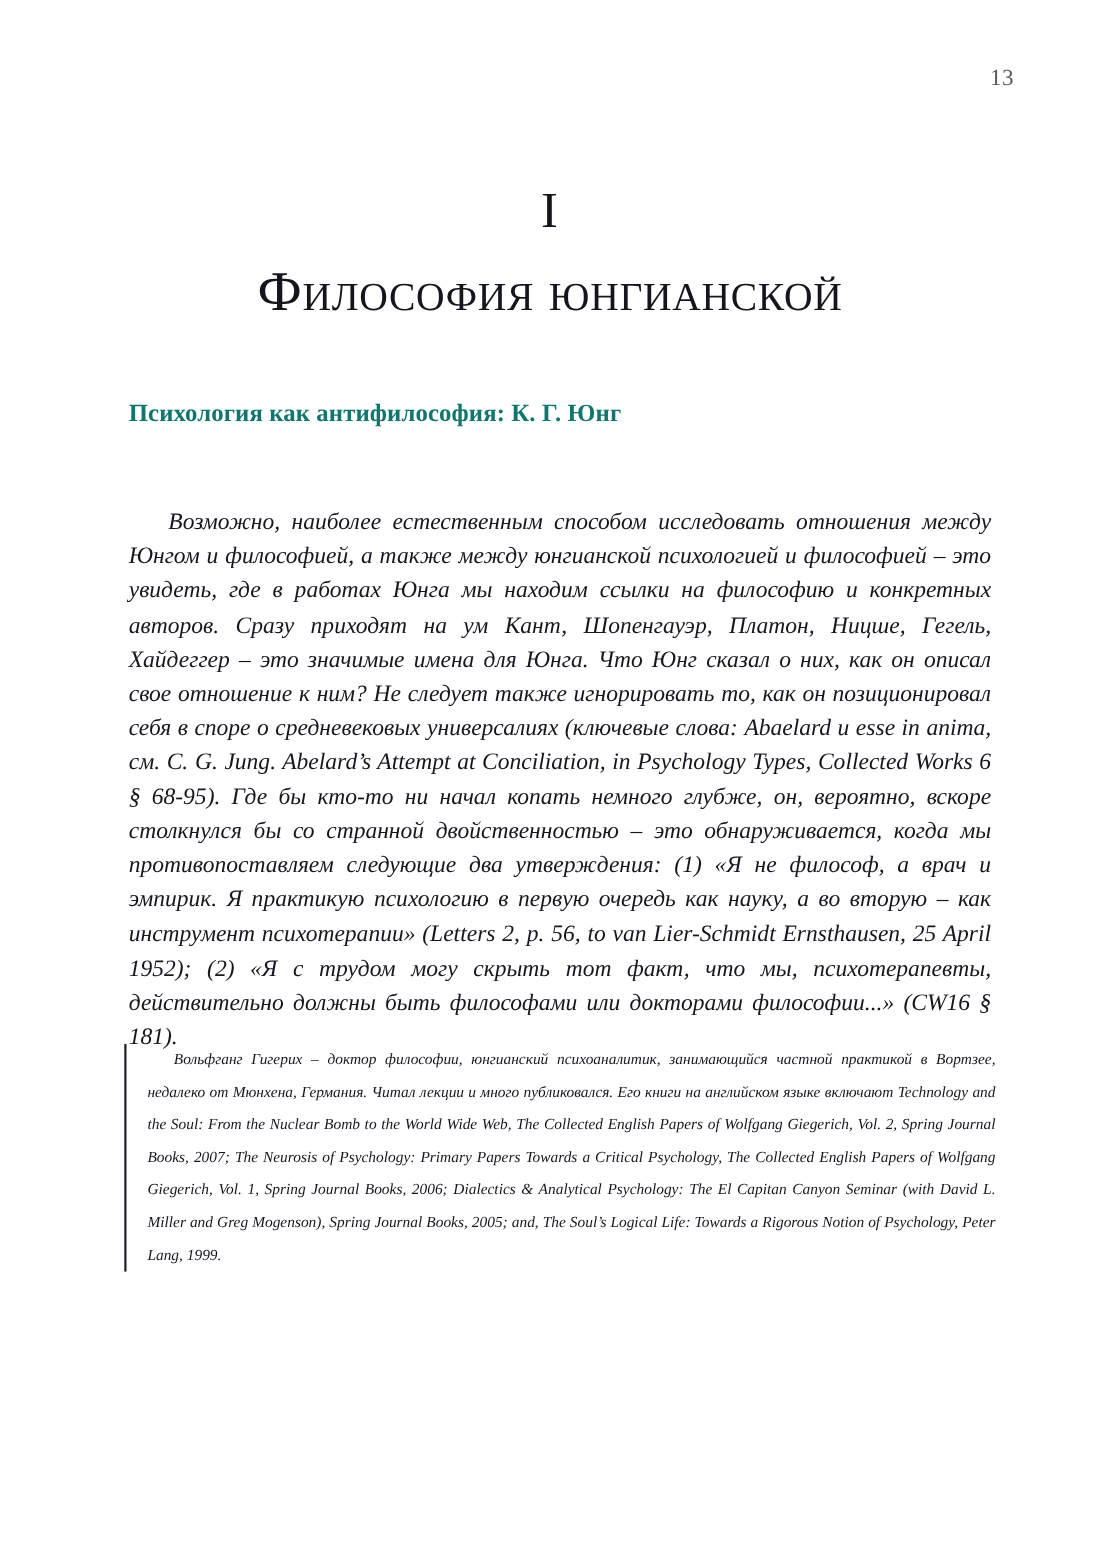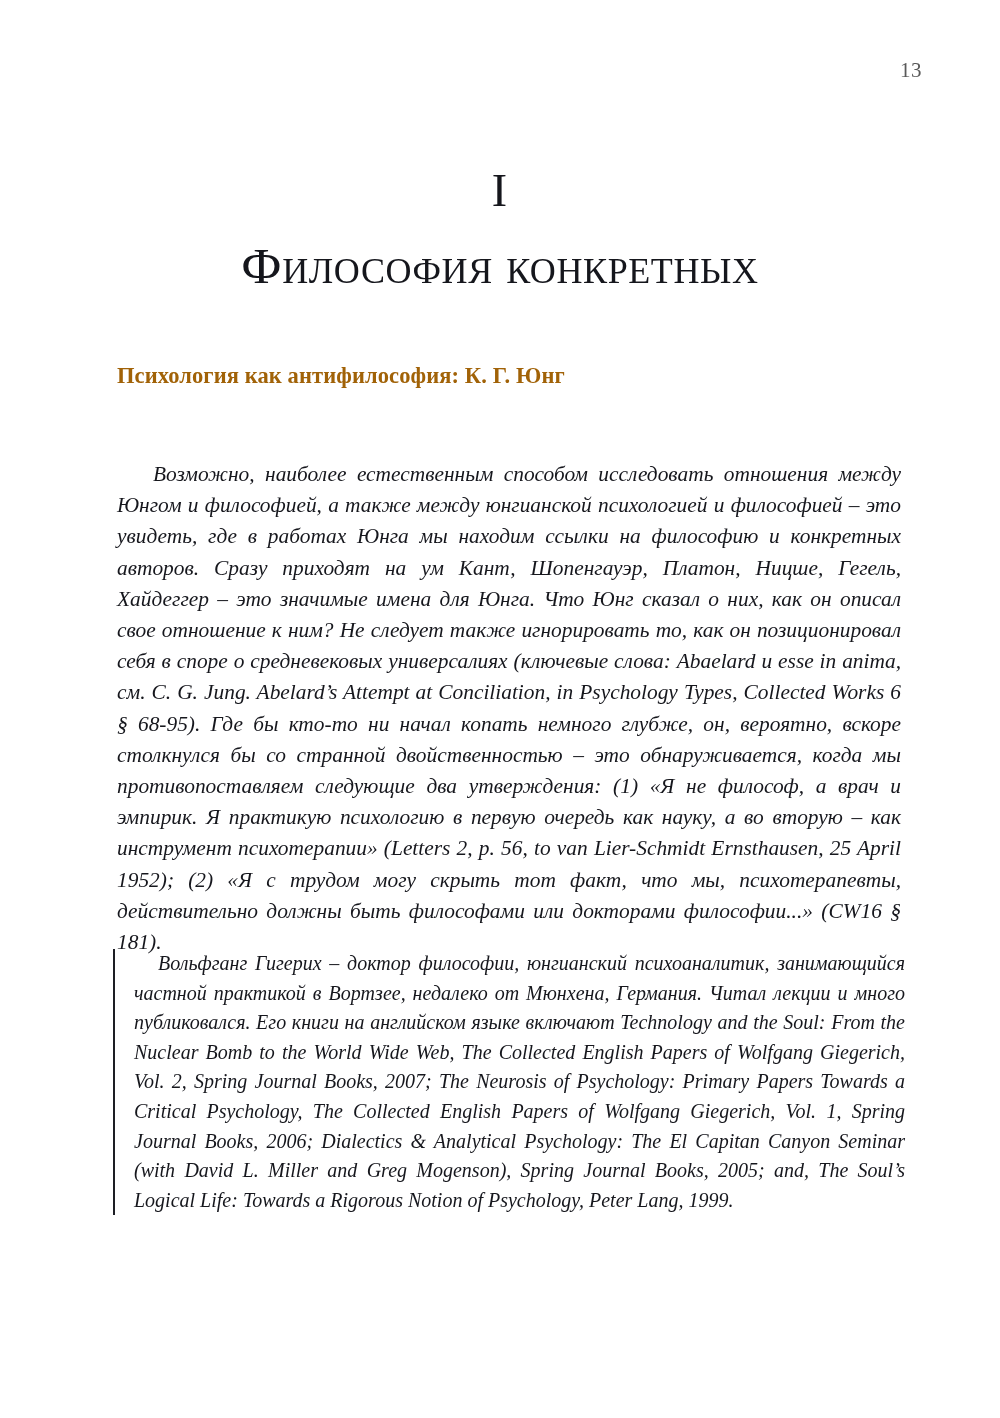--- a/index.html
+++ b/index.html
@@ -61,21 +61,21 @@
   .article-head {
     position: absolute;
     top: 361px;
     left: 117px;
     width: 784px;
   }
   .article-title {
     font-size: 22.5px;
     font-weight: bold;
     line-height: 1.34;
-    color: #a16207;
+    color: #0f766e;
     letter-spacing: 0.1px;
   }
   .article-author {
     font-size: 23.5px;
     font-weight: bold;
     line-height: 1.34;
     color: #15161c;
     letter-spacing: 0.2px;
     margin-top: 2px;
   }
@@ -102,39 +102,39 @@
   .bio-block {
     position: absolute;
     top: 949px;
     left: 113px;
     width: 792px;
     padding-left: 19px;
     border-left: 2.4px solid #1d1e24;
     box-sizing: border-box;
   }
   .bio-para {
-    font-size: 20px;
+    font-size: 14px;
     line-height: 29.6px;
     font-style: italic;
     text-align: justify;
     text-indent: 24px;
     color: #16171d;
     margin: 0;
   }
 </style>
 </head>
 <body>
 
 <div class="page">
 
   <div class="folio">13</div>
 
   <div class="part-opener">
     <div class="part-numeral">I</div>
-    <div class="part-title">Философия конкретных</div>
+    <div class="part-title">Философия юнгианской</div>
   </div>
 
   <div class="article-head">
     <div class="article-title">Психология как антифилософия: К. Г. Юнг</div>
   </div>
 
   <div class="body-block">
     <p class="body-para">Возможно, наиболее естественным способом исследовать отношения между Юнгом и философией, а также между юнгианской психологией и философией – это увидеть, где в работах Юнга мы находим ссылки на философию и конкретных авторов. Сразу приходят на ум Кант, Шопенгауэр, Платон, Ницше, Гегель, Хайдеггер – это значимые имена для Юнга. Что Юнг сказал о них, как он описал свое отношение к ним? Не следует также игнорировать то, как он позиционировал себя в споре о средневековых универсалиях (ключевые слова: Abaelard и esse in anima, см. C. G. Jung. Abelard’s Attempt at Conciliation, in Psychology Types, Collected Works 6 § 68-95). Где бы кто-то ни начал копать немного глубже, он, вероятно, вскоре столкнулся бы со странной двойственностью – это обнаруживается, когда мы противопоставляем следующие два утверждения: (1) «Я не философ, а врач и эмпирик. Я практикую психологию в первую очередь как науку, а во вторую – как инструмент психотерапии» (Letters 2, p. 56, to van Lier-Schmidt Ernsthausen, 25 April 1952); (2) «Я с трудом могу скрыть тот факт, что мы, психотерапевты, действительно должны быть философами или докторами философии...» (CW16 § 181).</p>
   </div>
 

